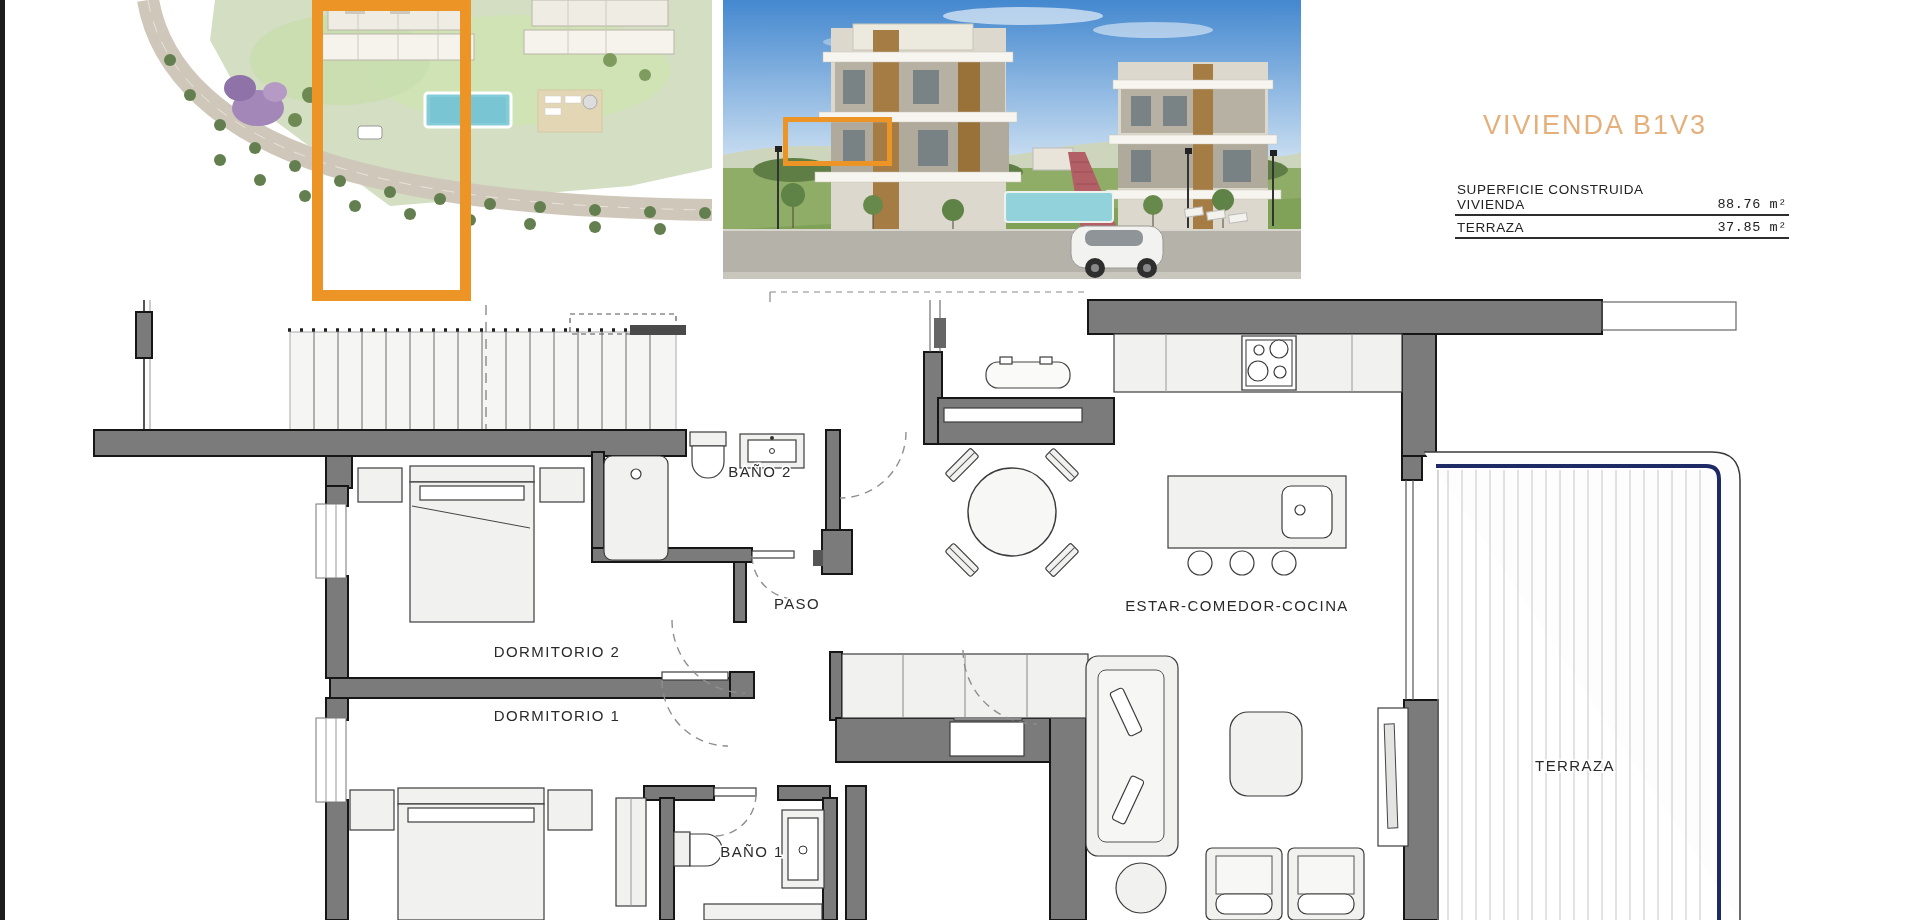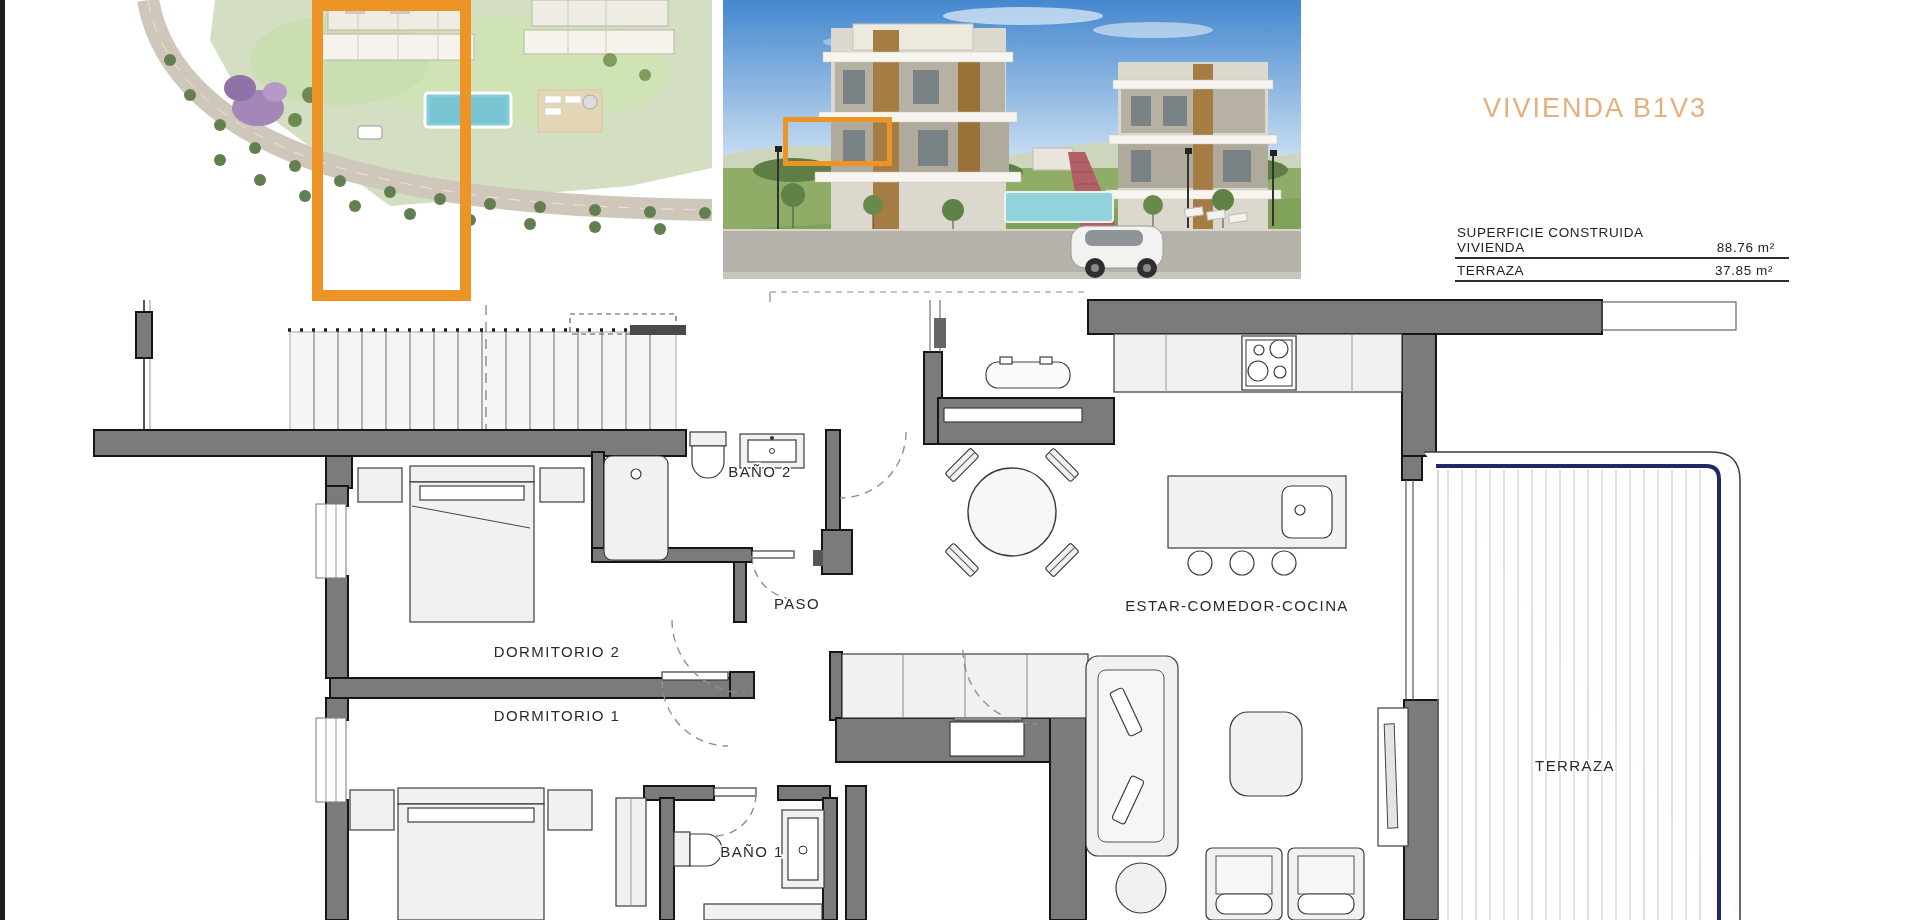--- a/index.html
+++ b/index.html
@@ -3,26 +3,26 @@
 <meta charset="utf-8">
 <style>
   html,body{margin:0;padding:0;background:#ffffff;}
   .canvas{position:relative;width:1920px;height:920px;background:#ffffff;overflow:hidden;
           font-family:"Liberation Sans",sans-serif;}
   .edge-bar{position:absolute;left:0;top:0;width:5px;height:920px;background:#1d1d1d;}
   .img-frame{position:absolute;overflow:hidden;}
   .hl-box{position:absolute;border:11px solid #EC9426;box-sizing:border-box;background:transparent;}
   .hl-box.small{border-width:5px;}
   .title-block{position:absolute;left:1455px;top:0;width:340px;}
-  .unit-title{position:absolute;left:28px;top:93px;width:320px;font-size:27px;letter-spacing:2px;
+  .unit-title{position:absolute;left:28px;top:110px;width:320px;font-size:27px;letter-spacing:2px;
               color:#E5AF7B;font-weight:400;white-space:nowrap;}
-  .area-table{position:absolute;left:0px;top:178px;width:334px;font-size:13.5px;color:#222;margin-top:43px;}
+  .area-table{position:absolute;left:0px;top:178px;width:334px;font-size:13.5px;color:#222;}
   .area-row{display:flex;justify-content:space-between;align-items:flex-end;
             border-bottom:2px solid #2e2e2e;padding:4px 2px 2px 2px;letter-spacing:.6px;}
-  .area-row .val{width:86px;text-align:center;}
+  .area-row .val{width:86px;text-align:right;font-family:Liberation Mono, monospace;}
   svg text{font-family:"Liberation Sans",sans-serif;}
   .lbl{font-size:15px;letter-spacing:1.4px;fill:#2a2a2a;paint-order:stroke;stroke:#ffffff;stroke-width:3px;}
   .wall{fill:#7b7b7b;stroke:#161616;stroke-width:2;}
   .furn{fill:#f1f1f0;stroke:#3c3c3c;stroke-width:1.2;}
   .furnw{fill:#ffffff;stroke:#3c3c3c;stroke-width:1.2;}
   .thin{stroke:#6a6a6a;stroke-width:1;fill:none;}
   .dash{stroke:#8f8f8f;stroke-width:1.4;fill:none;stroke-dasharray:8 6;}
 </style>
 </head>
 <body>

